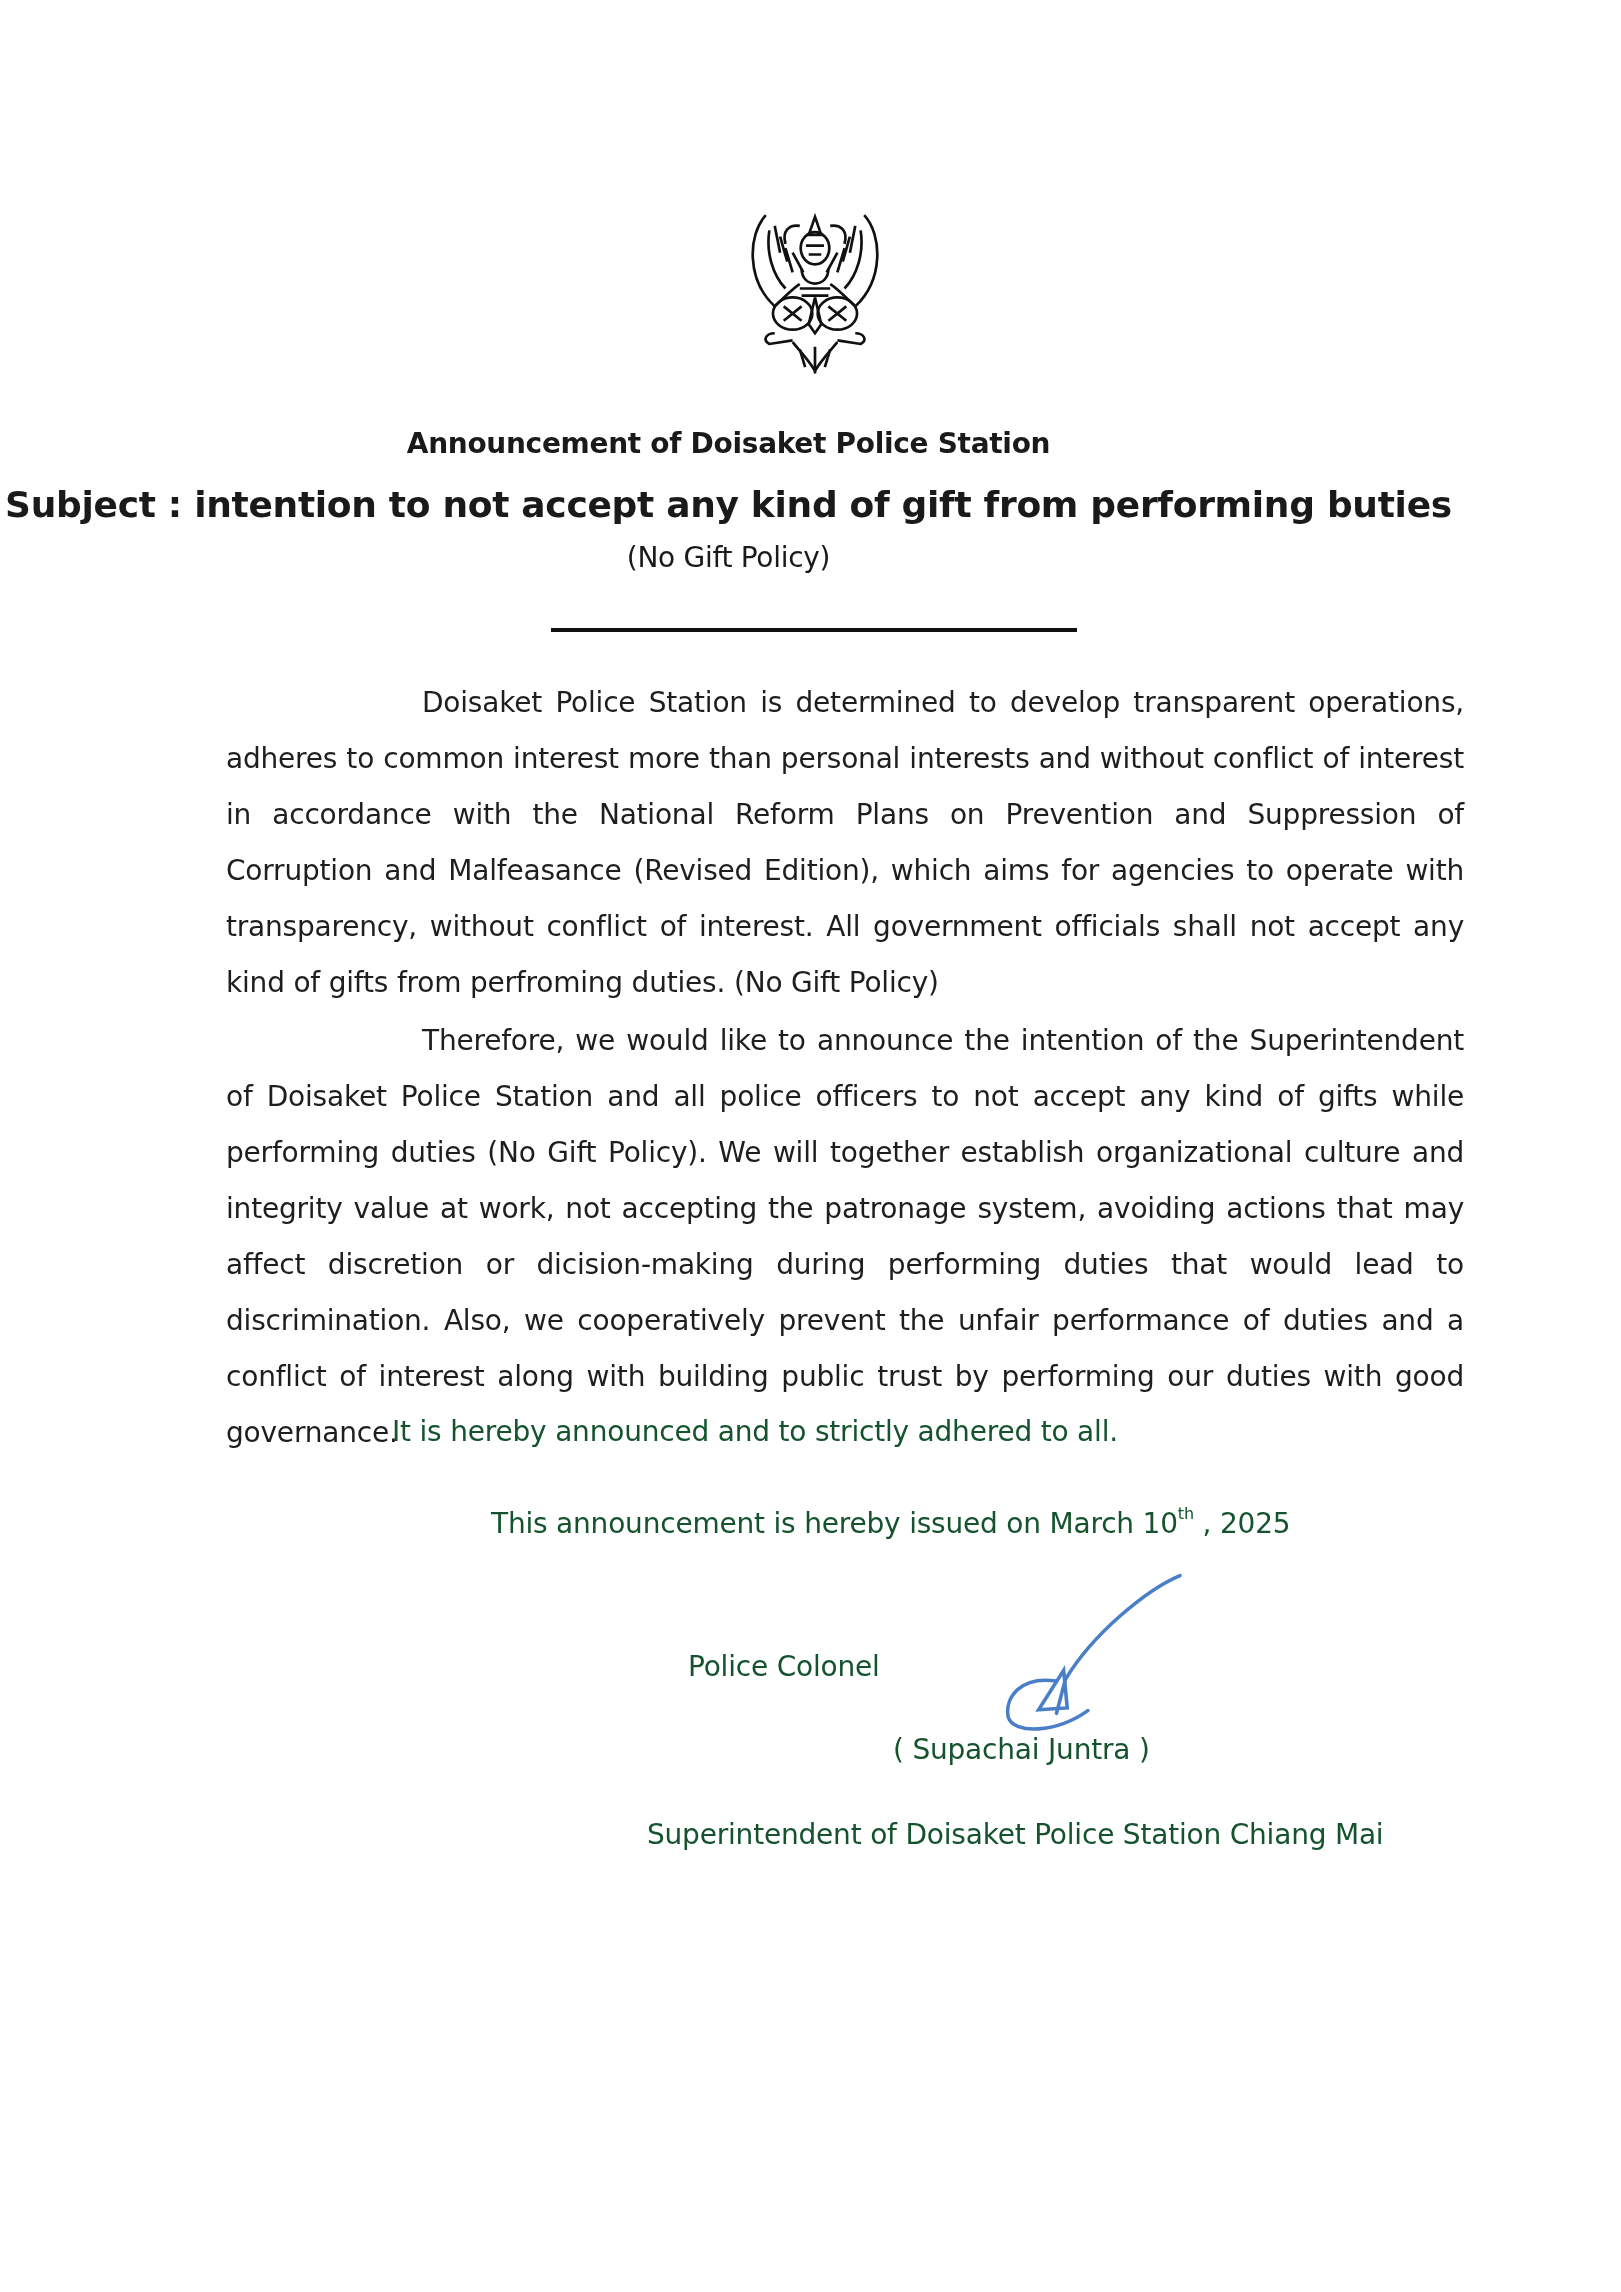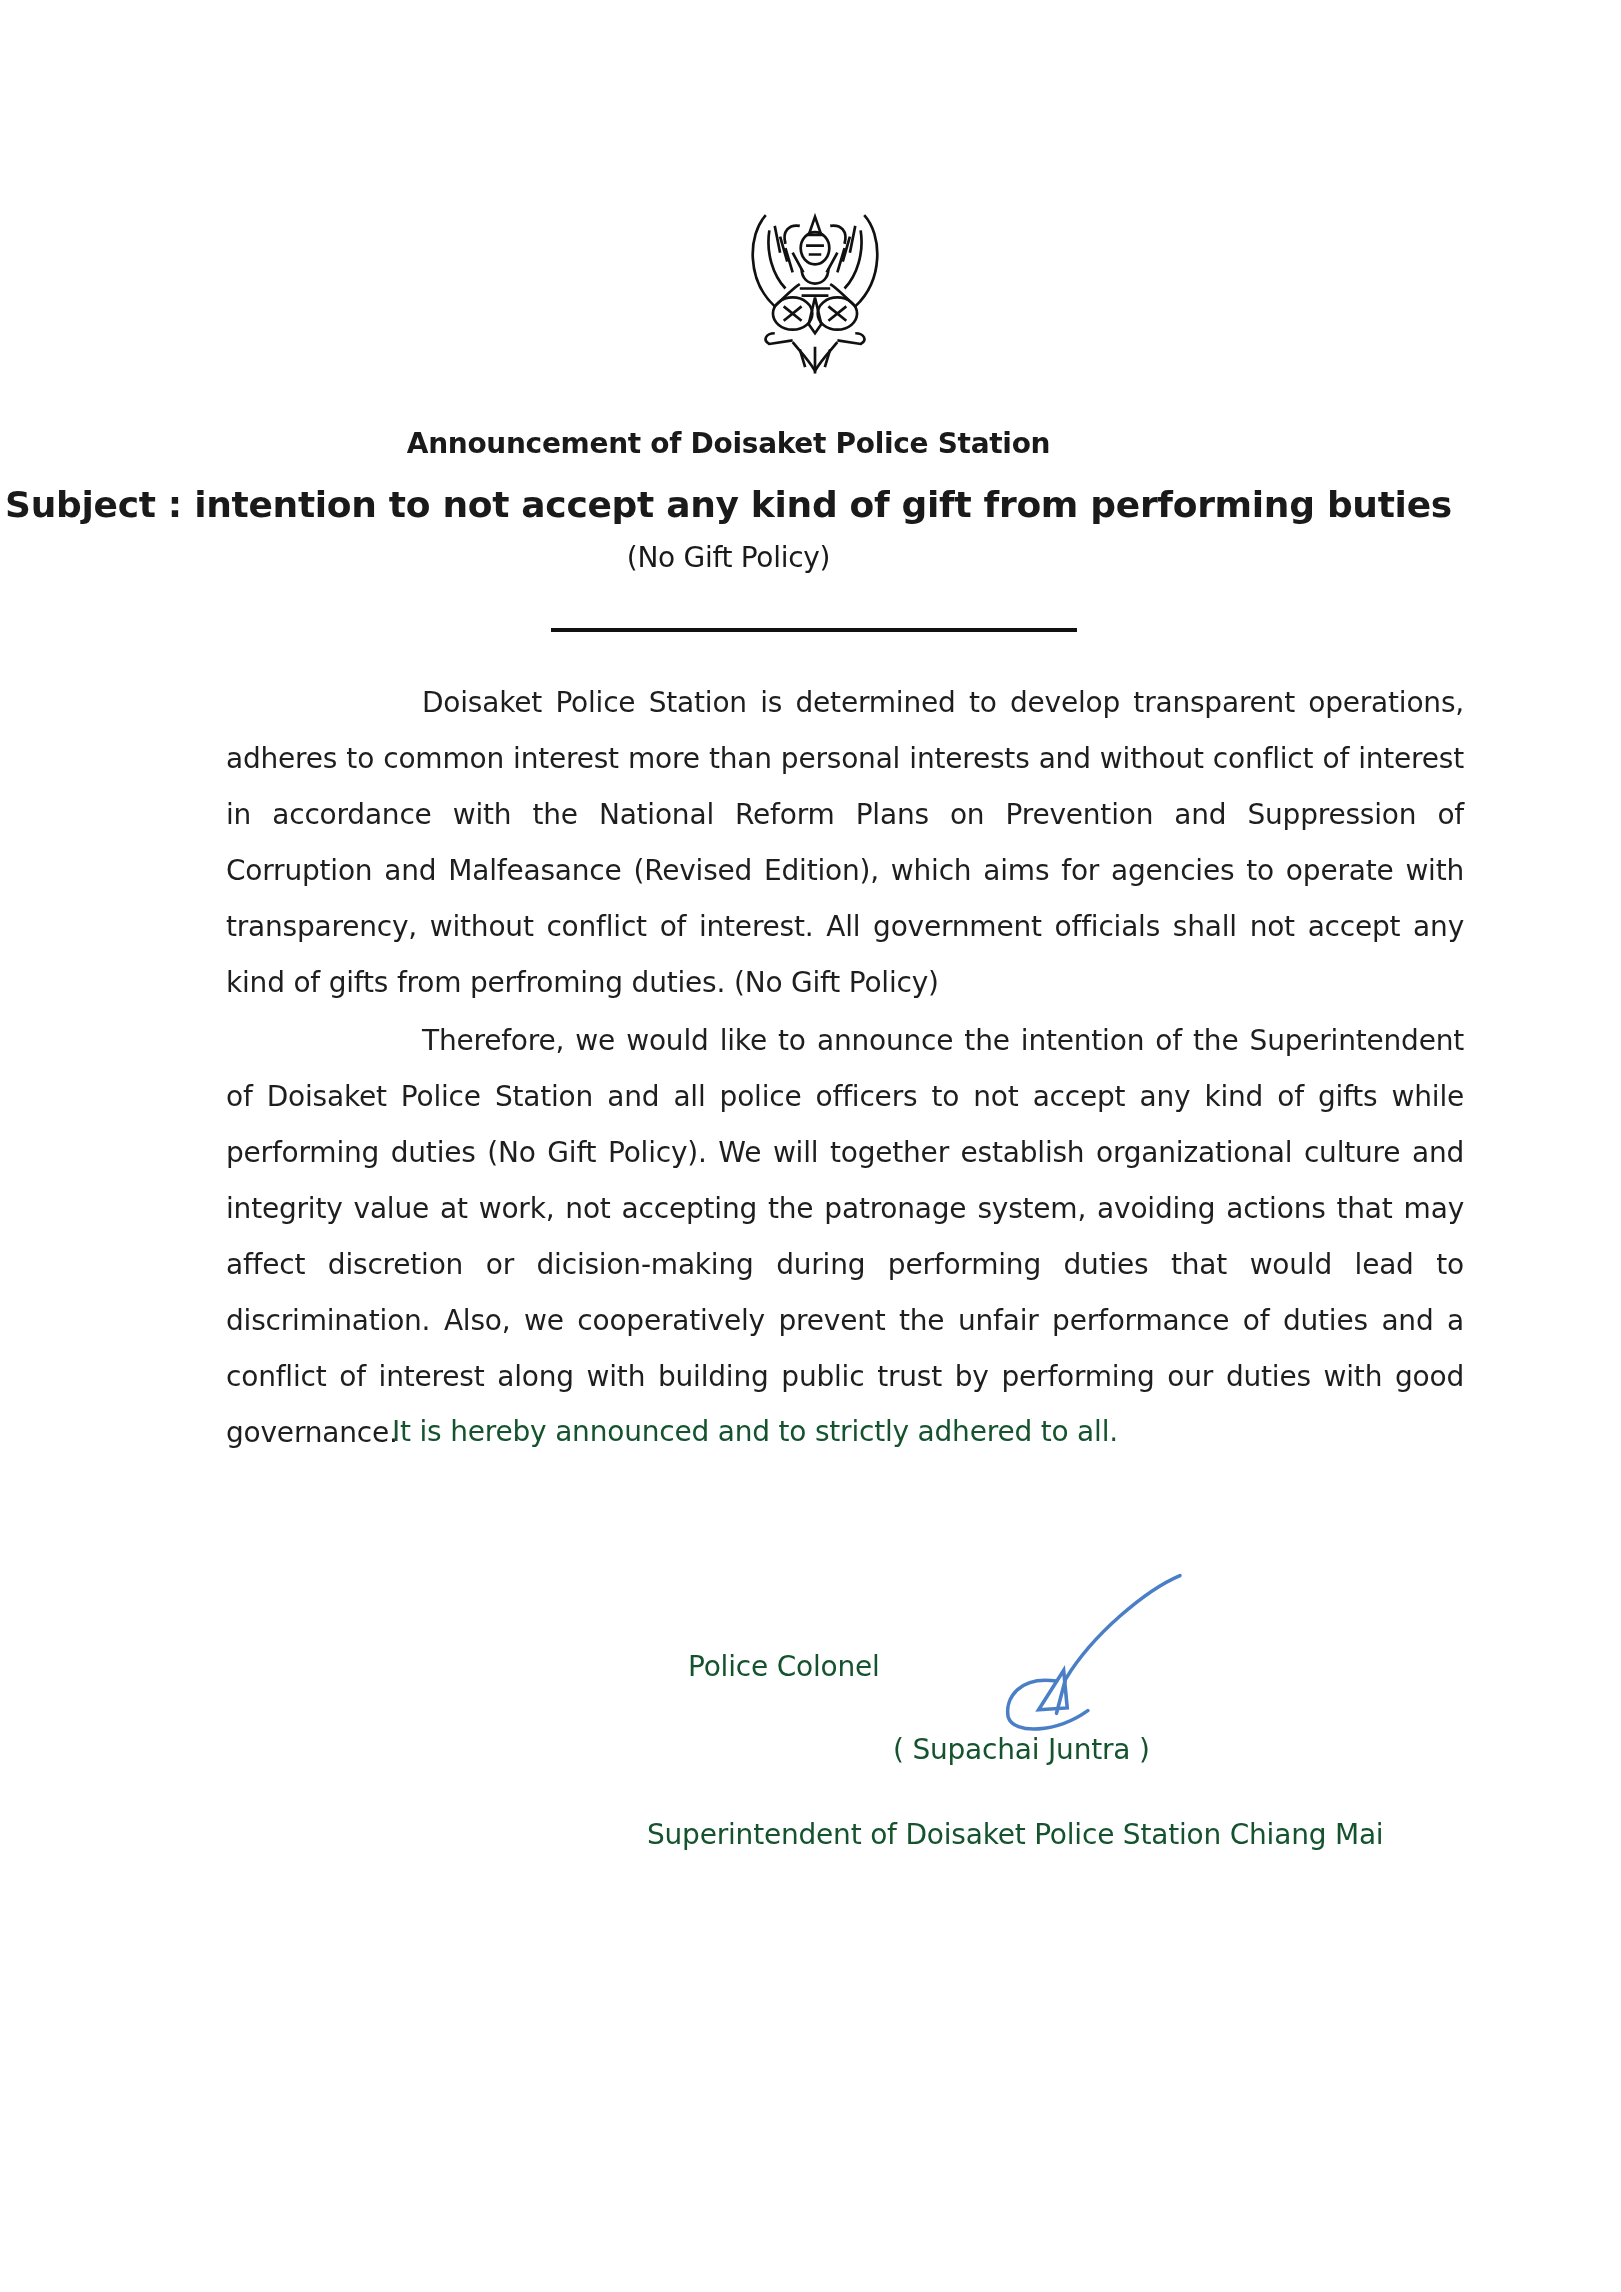--- a/index.html
+++ b/index.html
@@ -73,20 +73,21 @@
   <div class="center h-title">Announcement of Doisaket Police Station</div>
   <div class="center h-subject">Subject : intention to not accept any kind of gift from performing buties</div>
   <div class="center h-policy">(No Gift Policy)</div>
   <div class="rule"></div>
 
   <p class="para p1">Doisaket Police Station is determined to develop transparent operations, adheres to common interest more than personal interests and without conflict of interest in accordance with the National Reform Plans on Prevention and Suppression of Corruption and Malfeasance (Revised Edition), which aims for agencies to operate with transparency, without conflict of interest. All government officials shall not accept any kind of gifts from perfroming duties. (No Gift Policy)</p>
   <p class="para p2">Therefore, we would like to announce the intention of the Superintendent of Doisaket Police Station and all police officers to not accept any kind of gifts while performing duties (No Gift Policy). We will together establish organizational culture and integrity value at work, not accepting the patronage system, avoiding actions that may affect discretion or dicision-making during performing duties that would lead to discrimination. Also, we cooperatively prevent the unfair performance of duties and a conflict of interest along with building public trust by performing our duties with good governance.</p>
 
   <div class="line closing">It is hereby announced and to strictly adhered to all.</div>
 
+  <div class="line issued"><span>This announcement is hereby issued on March 10</span><sup>th</sup><span> , 2025</span></div>
 
   <svg class="signature" viewBox="0 0 300 190">
     <g fill="none" stroke="#4a7fc8" stroke-width="4" stroke-linecap="round">
       <path d="M288 14 C250 30, 190 80, 160 130 L150 168"></path>
       <path d="M158 120 L162 162 L130 164 Z"></path>
       <path d="M150 132 C110 126, 92 150, 96 172 C102 192, 150 190, 185 165"></path>
     </g>
   </svg>
 
   <div class="line rank">Police Colonel</div>

